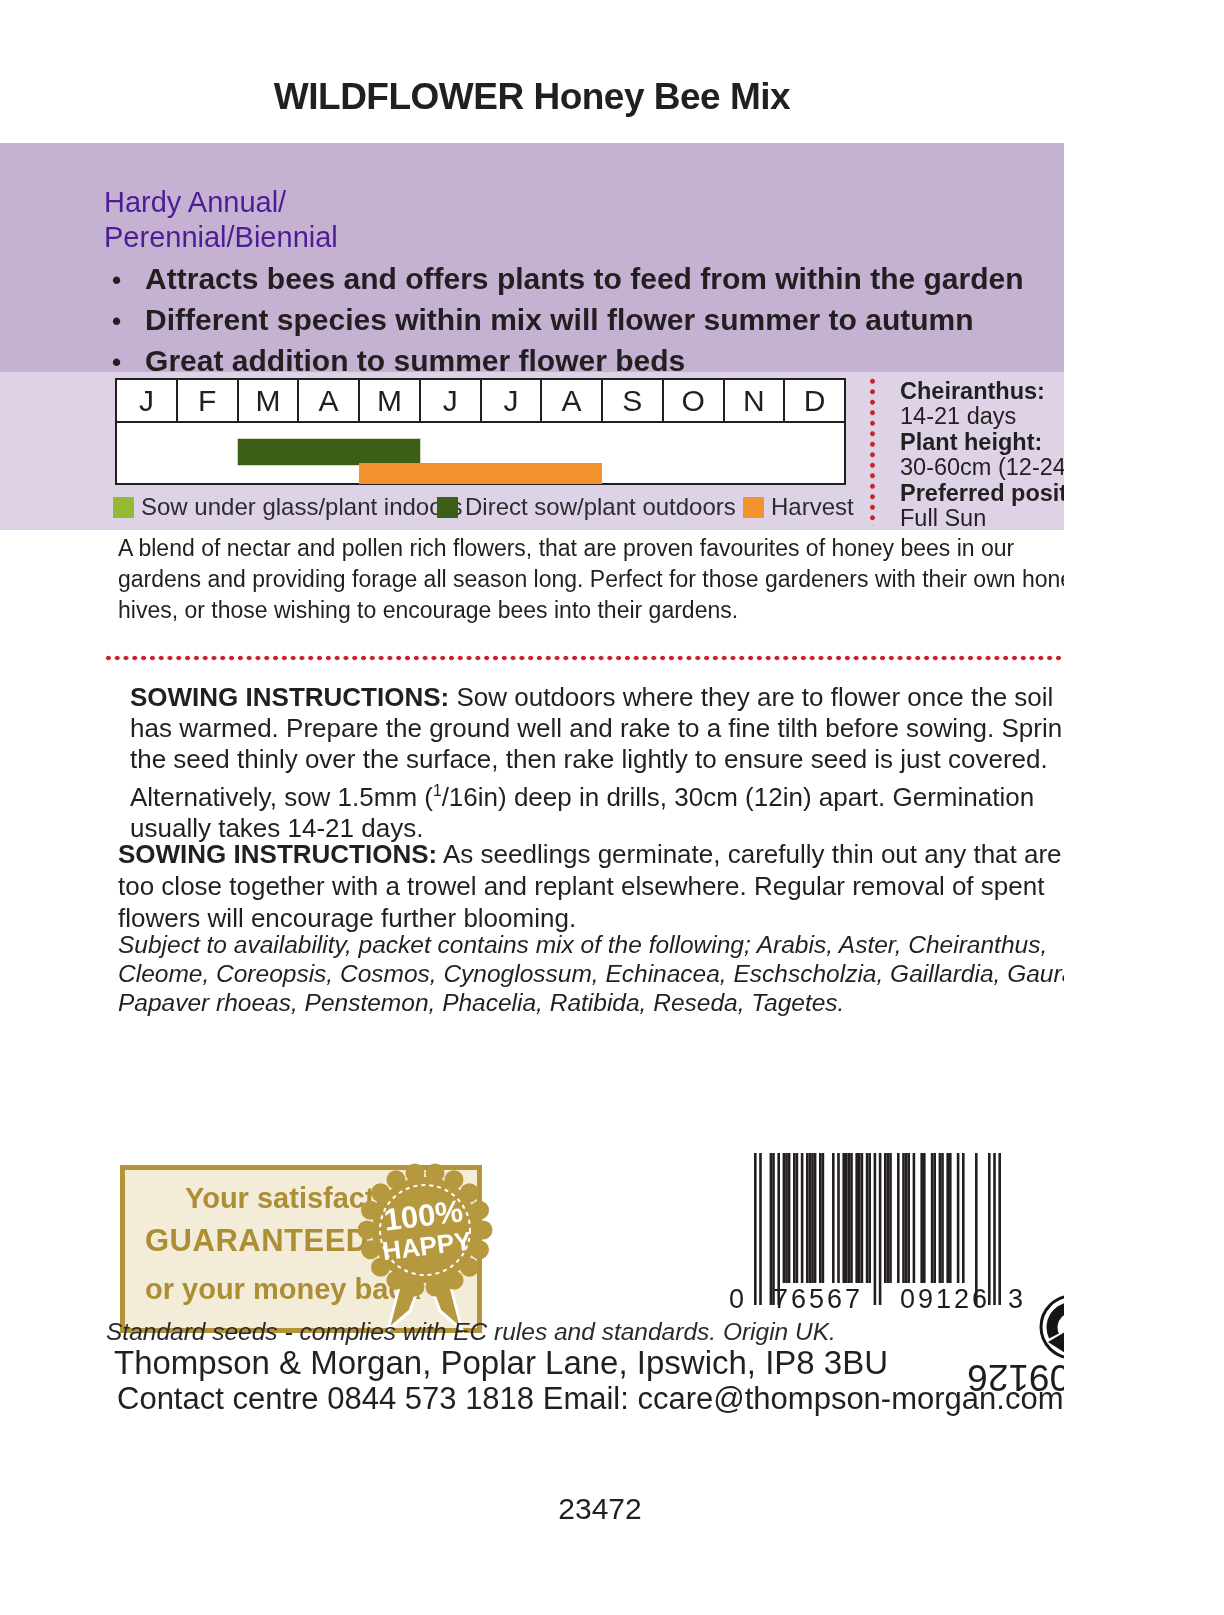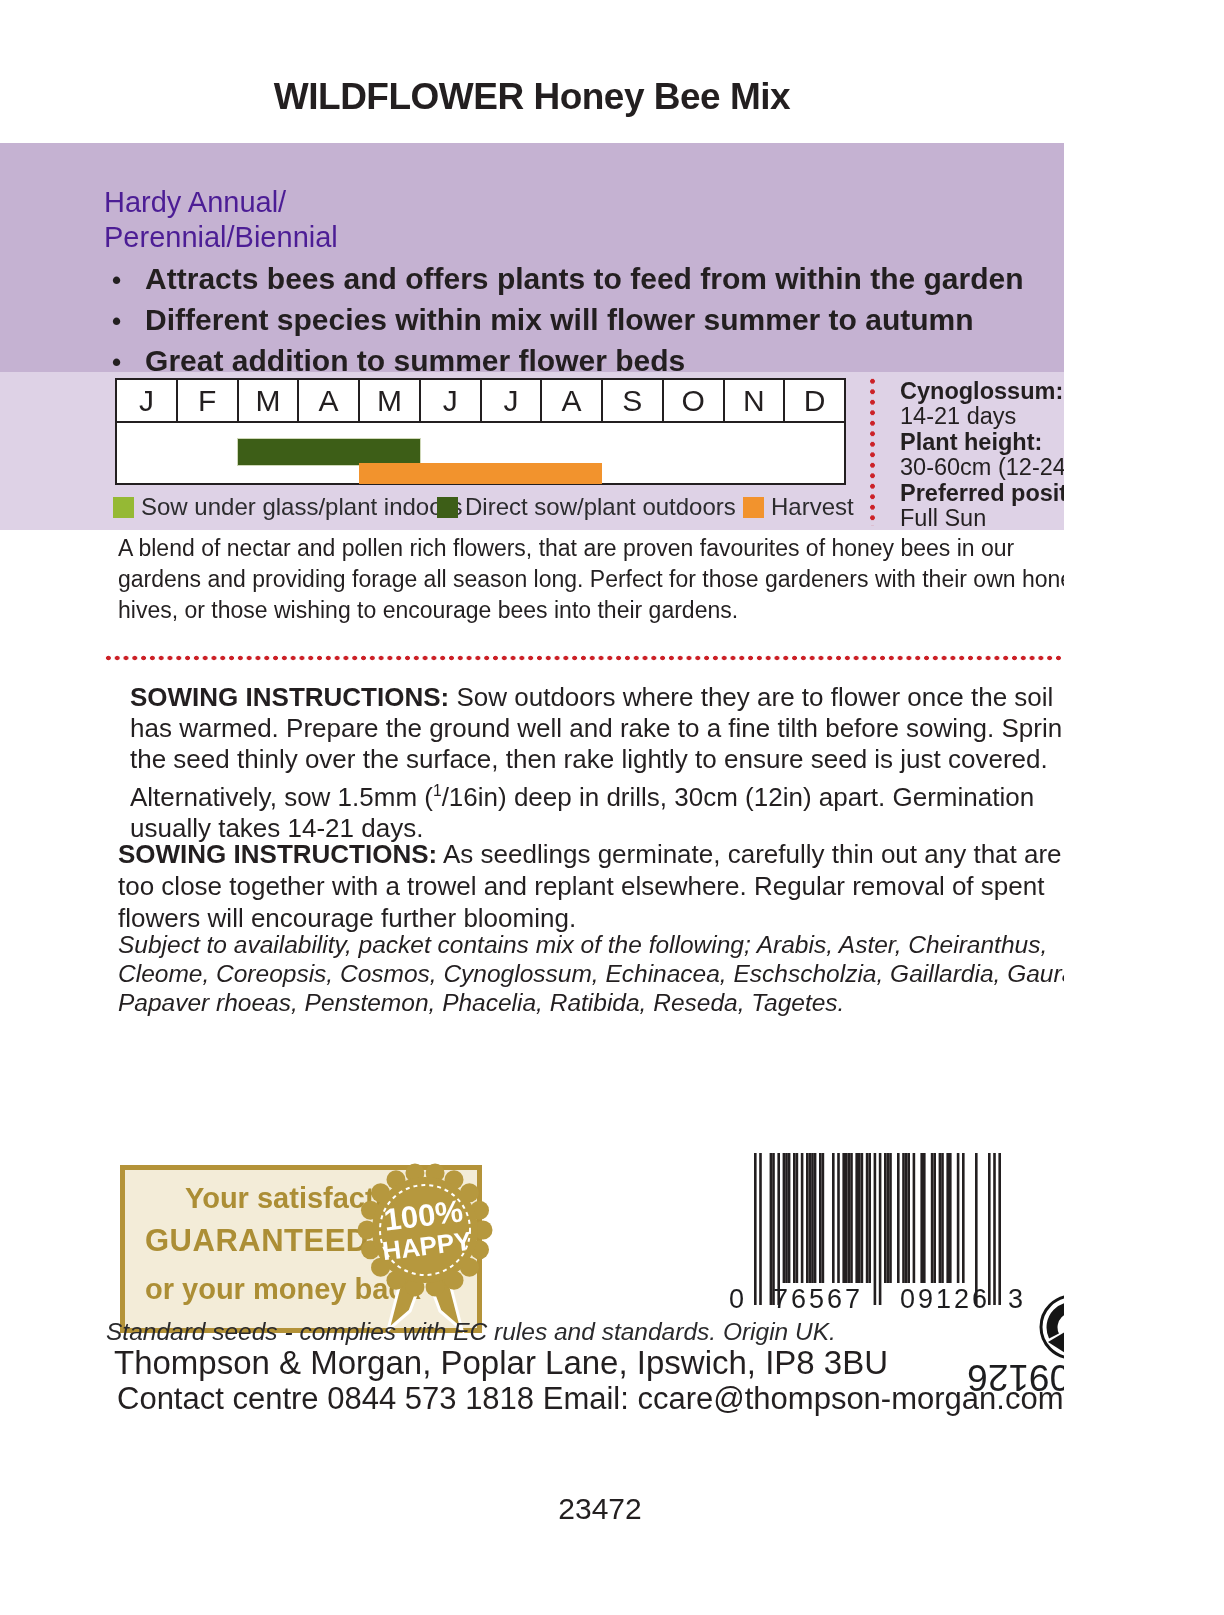--- a/index.html
+++ b/index.html
@@ -118,21 +118,21 @@
           <span class="swatch" style="background: rgb(61, 94, 23);"></span>
           <span class="legend-label">Direct sow/plant outdoors</span>
         </div>
         <div class="legend-item" style="left: 723px; padding-left: 20px;">
           <span class="swatch" style="background: rgb(242, 147, 45);"></span>
           <span class="legend-label">Harvest</span>
         </div>
       </div>
     <div class="abs vdots"></div>
     <div class="abs info" id="info-holder">
-        <div class="lbl">Cynoglossum:</div>
+        <div class="lbl">Cheiranthus:</div>
         <div class="val">14-21 days</div>
         <div class="lbl">Plant height:</div>
         <div class="val">30-60cm (12-24in)</div>
         <div class="lbl">Preferred position:</div>
         <div class="val">Full Sun</div>
       </div>
   </div>
 
   <div class="abs desc">A blend of nectar and pollen rich flowers, that are proven favourites of honey bees in our gardens and providing forage all season long. Perfect for those gardeners with their own honey hives, or those wishing to encourage bees into their gardens.</div>
 

